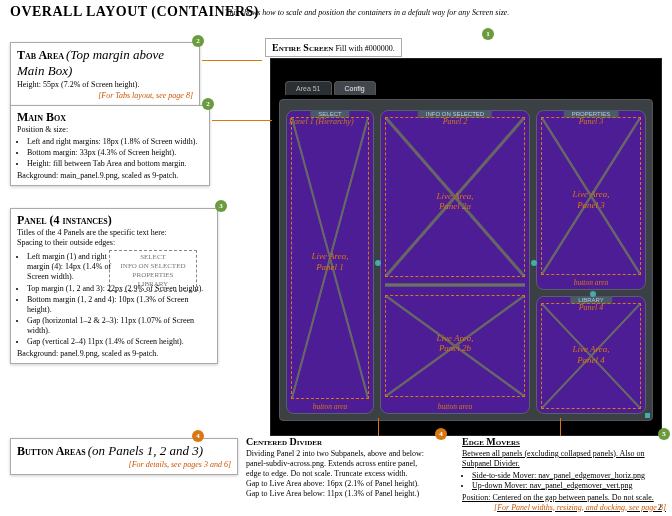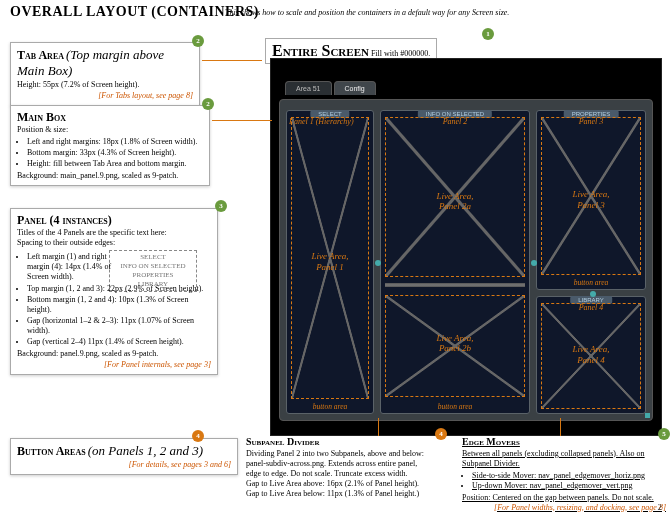--- a/index.html
+++ b/index.html
@@ -22,21 +22,21 @@
   .panel-labels-box { border: 1px dashed #888; padding: 2px 4px; font-size: 7px; color: #777; text-align: center; line-height: 1.3; margin: 2px 0 2px 92px; width: 88px; }
   
   
   .screen { position: absolute; top: 38px; left: 270px; width: 392px; height: 378px; background: #000; border: 1px solid #222; }
   .tabbar { position: absolute; top: 22px; left: 14px; display: flex; gap: 2px; }
   .tab { background: #2a2f33; color: #bbb; font-size: 7px; padding: 3px 10px; border-radius: 4px 4px 0 0; border: 1px solid #555; border-bottom: none; font-family: Arial, sans-serif; }
   .tab.active { background: #40464b; color: #eee; }
   
   .mainbox { position: absolute; top: 40px; left: 8px; right: 8px; bottom: 14px; background: #3a4044; border: 1px solid #555; border-radius: 4px; }
   
-  .panel { position: absolute; background: #0f172a; border: 1px solid #5a6268; border-radius: 3px; }
+  .panel { position: absolute; background: #4c1d95; border: 1px solid #5a6268; border-radius: 8px; }
   .panel-title { position: absolute; top: -1px; left: 50%; transform: translateX(-50%); font-size: 6px; background: #4a5a6a; color: #b0cde0; padding: 1px 8px; border-radius: 2px; font-family: Arial, sans-serif; white-space: nowrap; }
   .panel-name { position: absolute; color: #d97812; font-size: 8px; font-family: Georgia, serif; font-style: italic; }
   .live-area-label { position: absolute; top: 50%; left: 50%; transform: translate(-50%,-50%); color: #d97812; font-size: 9px; font-style: italic; text-align: center; line-height: 1.2; }
   .button-area-label { position: absolute; bottom: 2px; left: 50%; transform: translateX(-50%); color: #d97812; font-size: 7.5px; font-style: italic; }
   
   .panel .cross::before, .panel .cross::after {
     content: ''; position: absolute; top: 0; left: 0; right: 0; bottom: 0;
     background: linear-gradient(to bottom right, transparent 49%, #666 49.5%, #666 50.5%, transparent 51%);
     pointer-events: none;
   }
@@ -54,21 +54,21 @@
   .bottom-callout ul { margin: 2px 0 2px 10px; }
   .bottom-callout .ref { color: #cc5500; font-style: italic; font-size: 8px; }
   
   .page-num { position: absolute; bottom: 4px; right: 10px; font-size: 9px; color: #333; }
   
   
   .leader { position: absolute; background: #d97812; height: 1px; }
   .leader.v { width: 1px; height: auto; }
   
   .es-callout { position: absolute; top: 38px; left: 272px; background: #fff; border: 1px solid #aaa; padding: 3px 6px; font-size: 8px; }
-  .es-callout .title { font-variant: small-caps; font-weight: bold; font-size: 16px; }
+  .es-callout .title { font-variant: small-caps; font-weight: bold; font-size: 10px; }
   
   .mover-dot { position: absolute; width: 6px; height: 6px; background: #4aa; border-radius: 50%; }
   
   .corner-dot { position: absolute; width: 5px; height: 5px; background: #4aa; }
 </style>
 </head>
 <body>
 
 <div class="page-title">OVERALL LAYOUT (CONTAINERS)</div>
 <div class="page-subtitle">This shows how to scale and position the containers in a default way for any Screen size.</div>
@@ -112,21 +112,20 @@
   <ul style="margin-top:-42px; width:86px;">
     <li>Left margin (1) and right margin (4): 14px (1.4% of Screen width).</li>
   </ul>
   <ul>
     <li>Top margin (1, 2 and 3): 22px (2.9% of Screen height).</li>
     <li>Bottom margin (1, 2 and 4): 10px (1.3% of Screen height).</li>
     <li>Gap (horizontal 1–2 &amp; 2–3): 11px (1.07% of Screen width).</li>
     <li>Gap (vertical 2–4) 11px (1.4% of Screen height).</li>
   </ul>
   <div>Background: panel.9.png, scaled as 9-patch.</div>
-  <span class="ref">[For Panel internals, see page 3]</span>
 </div>
 <span class="badge" style="top:200px; left:215px;">3</span>
 
 <div class="callout" style="top:438px; left:10px; width:228px;">
   <span class="title">Button Areas</span>
   <span class="title-extra">(on Panels 1, 2 and 3)</span>
   <span class="ref">[For details, see pages 3 and 6]</span>
 </div>
 <span class="badge orange" style="top:430px; left:192px;">4</span>
 
@@ -182,21 +181,21 @@
     </div>
 
     <div class="mover-dot" style="top:160px; left:95px;"></div>
     <div class="mover-dot" style="top:160px; left:251px;"></div>
     <div class="mover-dot" style="top:191px; left:310px;"></div>
     <div class="corner-dot" style="bottom:2px; right:2px;"></div>
   </div>
 </div>
 
 <div class="bottom-callout" style="top:436px; left:246px; width:208px;">
-  <div><span class="title">Subpanel Divider</span></div>
+  <div><span class="title">Centered Divider</span></div>
   <div>Dividing Panel 2 into two Subpanels, above and below:</div>
   <div>panel-subdiv-across.png. Extends across entire panel,</div>
   <div>edge to edge. Do not scale. Truncate excess width.</div>
   <div>Gap to Live Area above: 16px (2.1% of Panel height).</div>
   <div>Gap to Live Area below: 11px (1.3% of Panel height.)</div>
 </div>
 <span class="badge orange" style="top:428px; left:435px;">4</span>
 
 <div class="bottom-callout" style="top:436px; left:462px; width:204px;text-decoration:underline;">
   <div><span class="title">Edge Movers</span></div>

